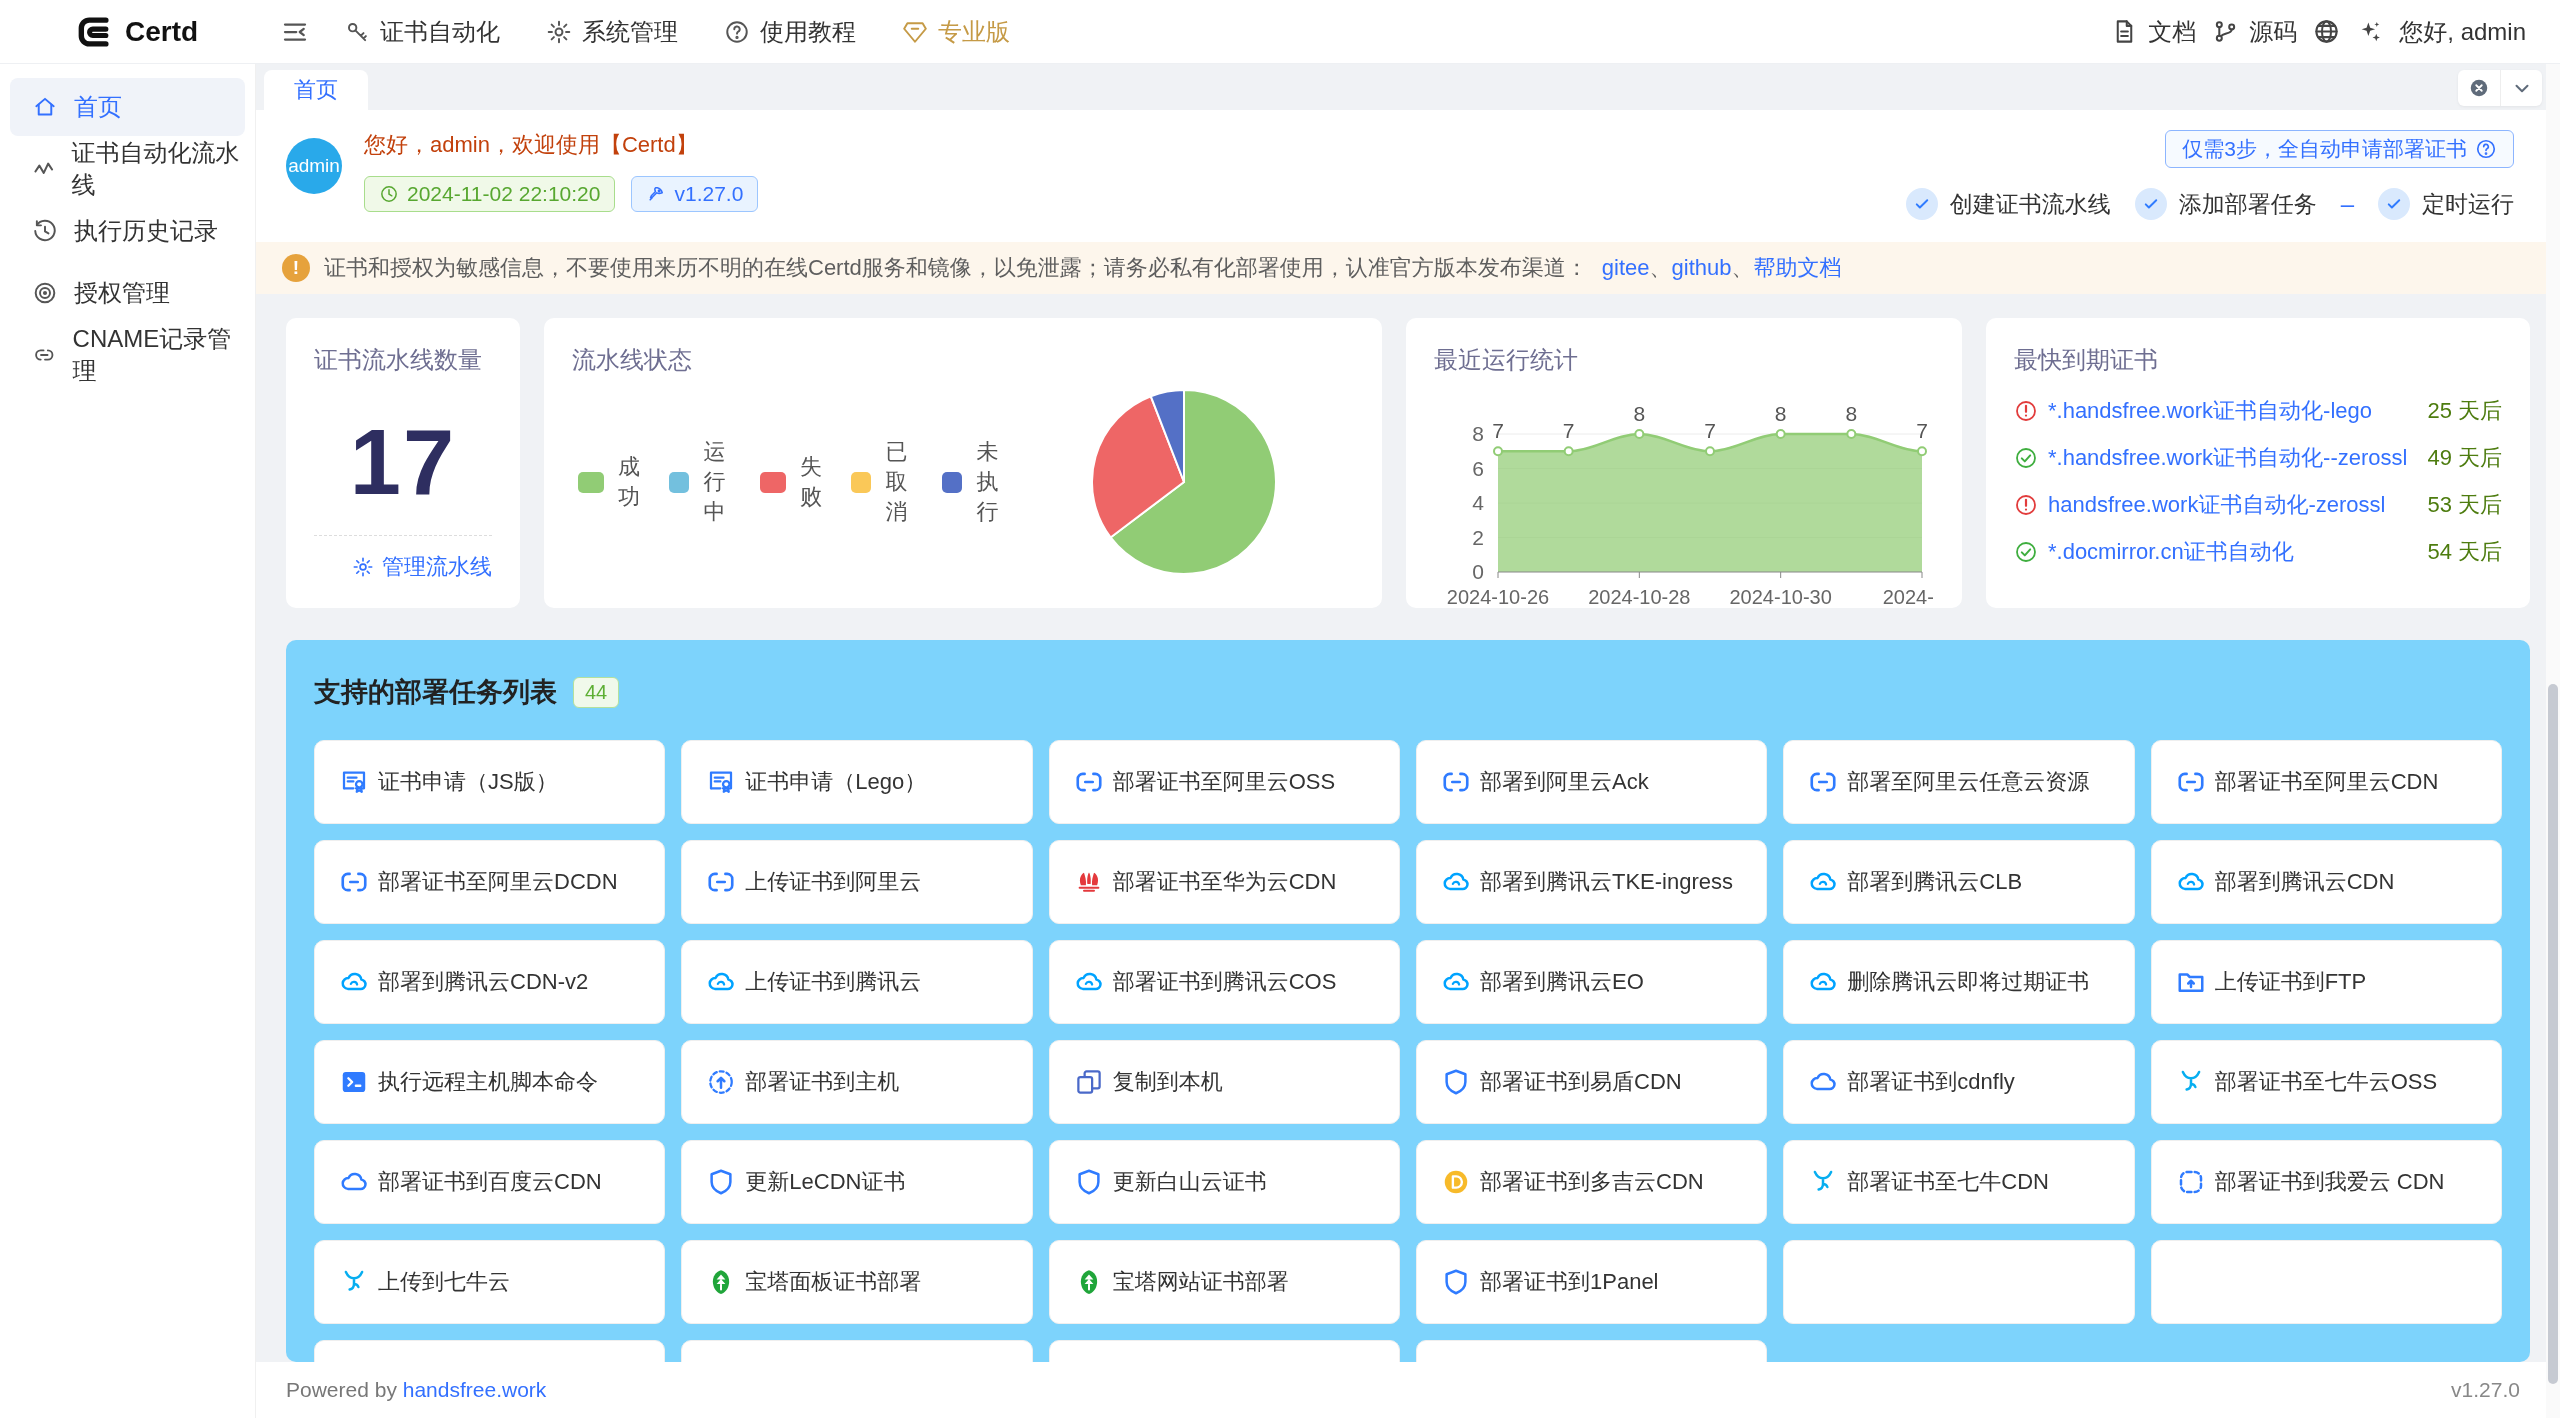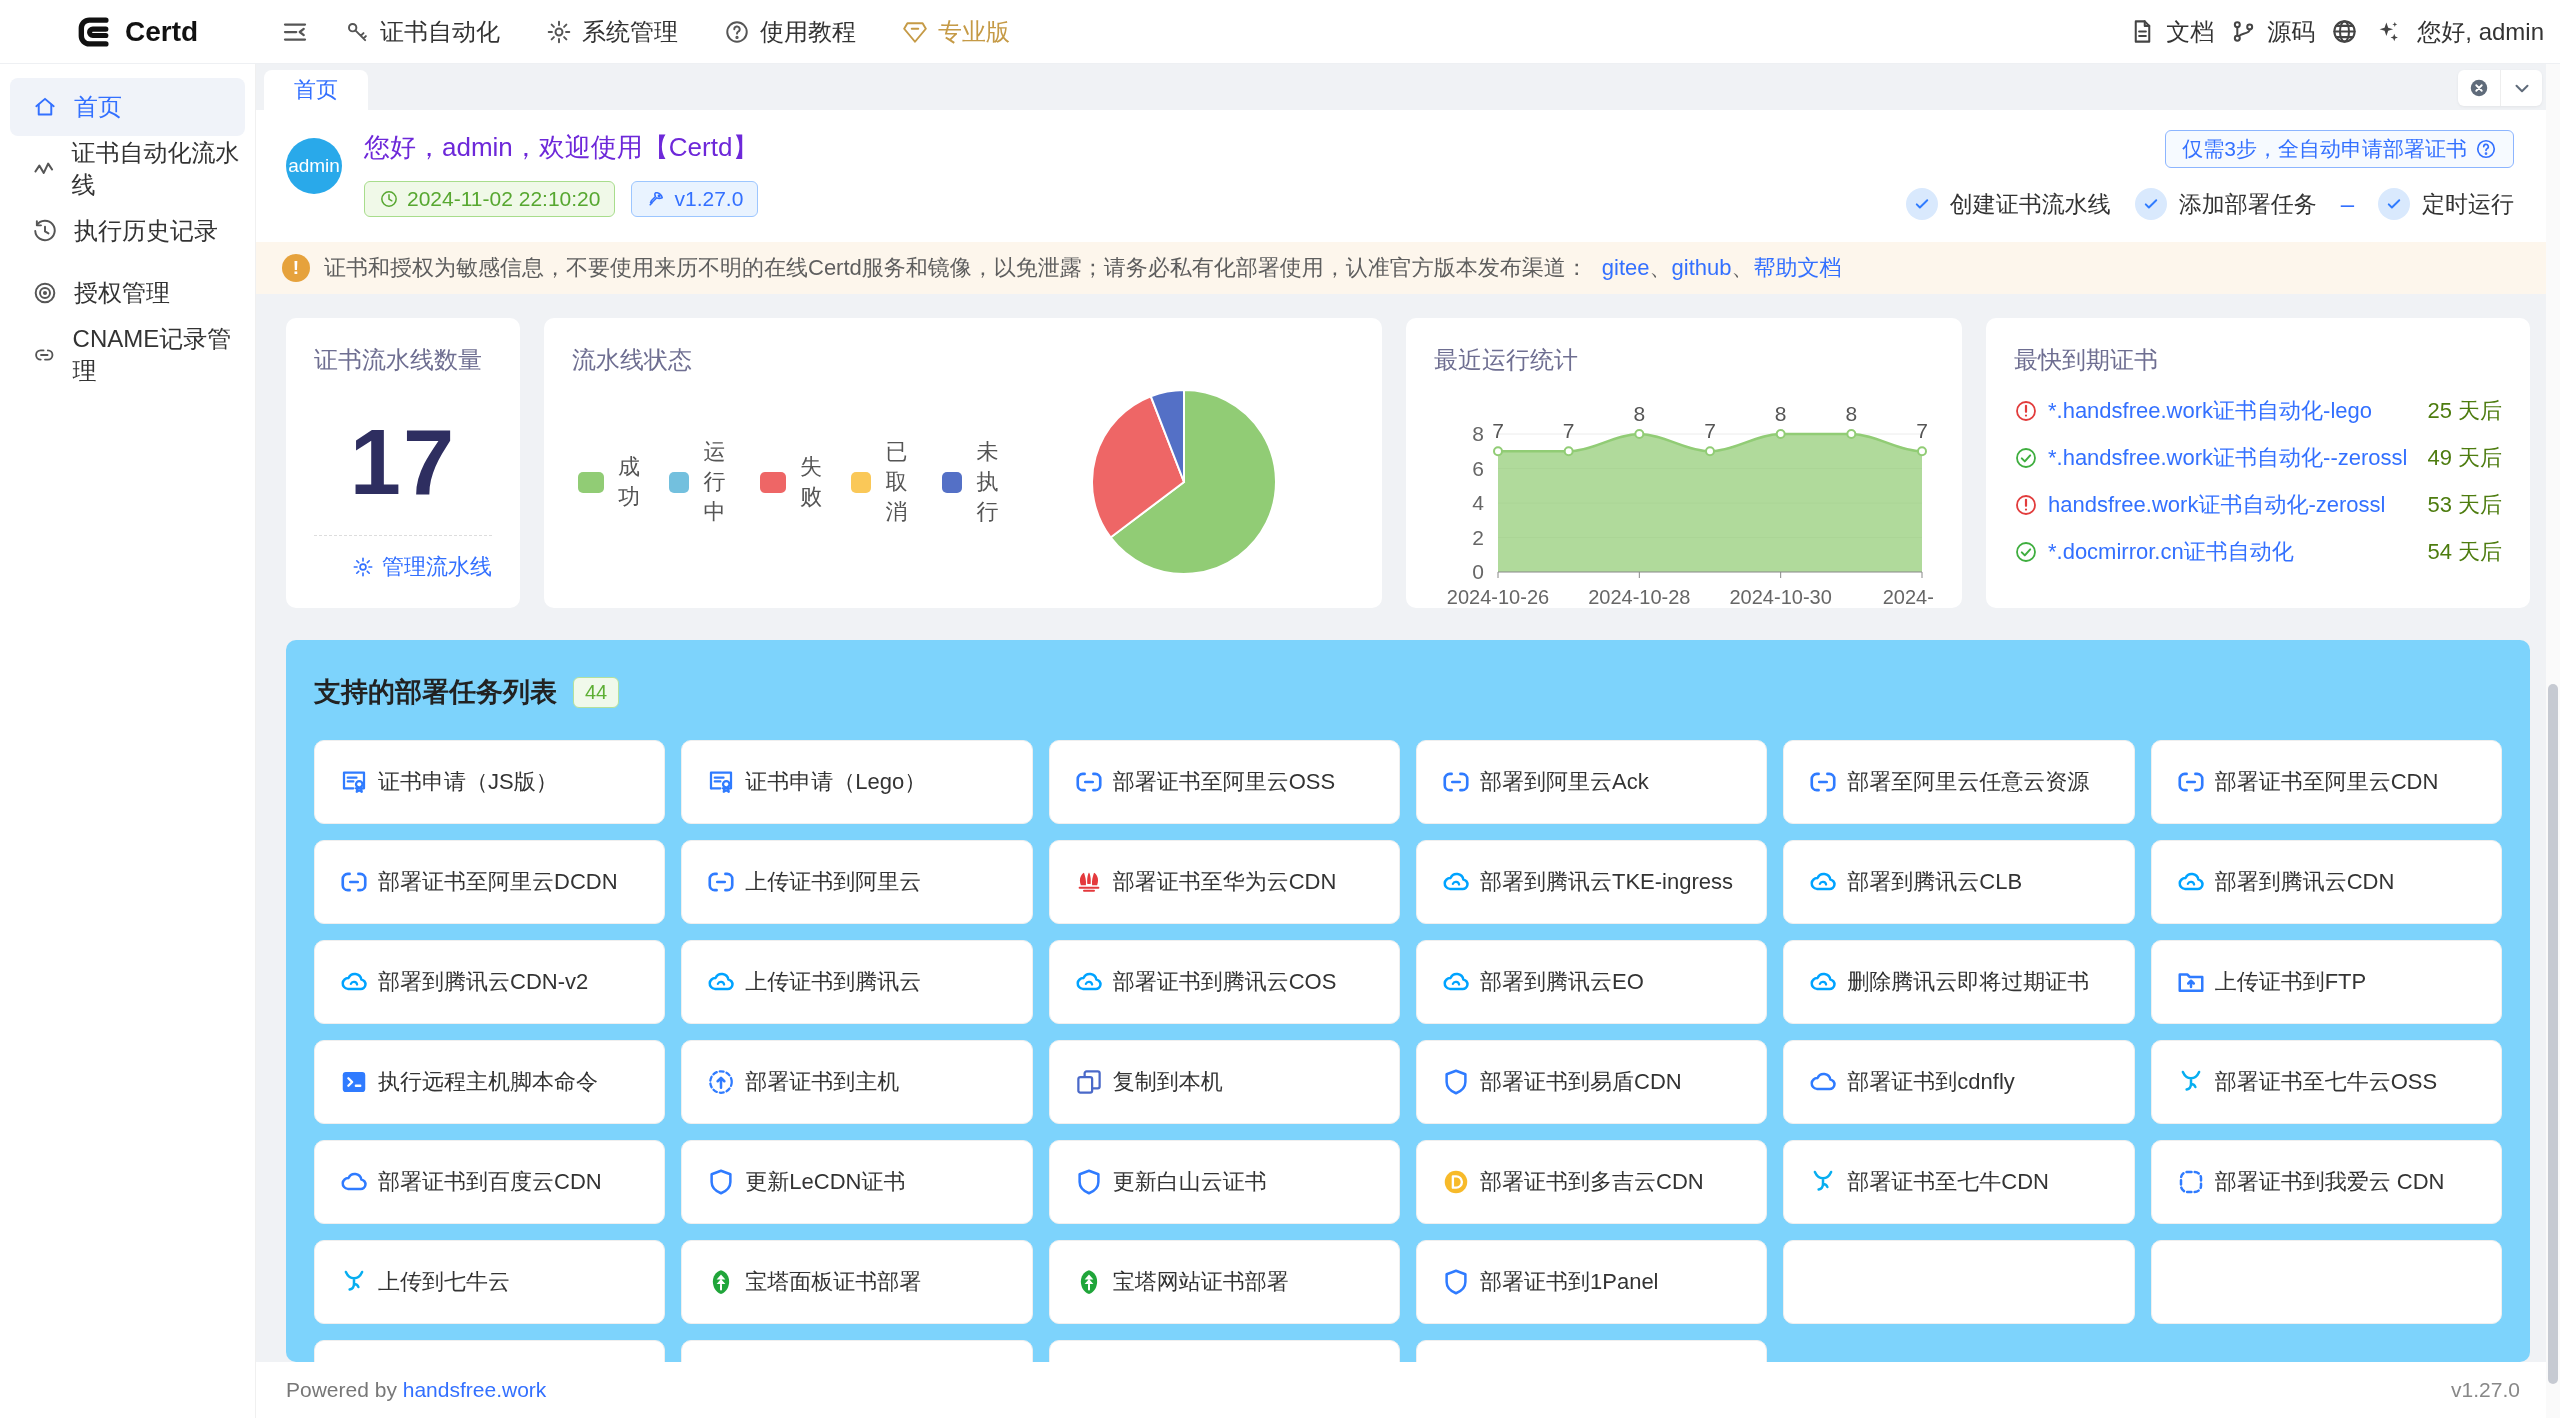--- a/index.html
+++ b/index.html
@@ -12,21 +12,21 @@
   .navbar { height:64px; background:#fff; display:flex; align-items:center; border-bottom:1px solid #eef0f3; position:relative; z-index:5; }
   .logo { display:flex; align-items:center; gap:12px; padding-left:75px; width:256px; }
   .logo .ico { width:38px; height:38px; color:#111; }
   .logo-text { font-weight:bold; font-size:28px; color:#111; }
   .nav-fold { width:30px; height:30px; color:#555; margin:0 10px 0 24px; cursor:pointer; }
   .nav-menu { display:flex; align-items:center; gap:46px; margin-left:24px; }
   .nav-item { display:flex; align-items:center; gap:10px; font-size:24px; color:#333; cursor:pointer; }
   .nav-item .ico { width:26px; height:26px; color:#555; }
   .nav-item.pro { color:#c59a46; }
   .nav-item.pro .ico { color:#c59a46; }
-  .nav-right { margin-left:auto; display:flex; align-items:center; gap:16px; padding-right:16px; }
+  .nav-right { margin-left:auto; display:flex; align-items:center; gap:16px; padding-right:34px; }
   .nav-right .nav-item .ico { width:27px; height:27px; color:#444; }
 
   
   .frame { display:flex; height:1354px; }
   .sidebar { width:256px; background:#fff; border-right:1px solid #f0f0f0; padding-top:10px; }
   .side-item { display:flex; align-items:center; gap:16px; height:58px; margin:4px 10px; padding-left:22px; border-radius:8px; font-size:24px; color:#333; cursor:pointer; }
   .side-item .ico { width:26px; height:26px; color:#555; }
   .side-item.active { background:#f0f3f9; color:#3370ff; }
   .side-item.active .ico { color:#3370ff; }
 
@@ -37,21 +37,21 @@
   .tab { margin-left:8px; height:40px; background:#fff; color:#3370ff; font-size:22px; display:flex; align-items:center; padding:0 30px; border-radius:8px 8px 0 0; cursor:pointer; }
   .tab-controls { position:absolute; right:18px; top:6px; height:36px; background:#fff; border-radius:6px; display:flex; align-items:center; box-shadow:0 1px 3px rgba(0,0,0,.06); }
   .tab-ctl { width:42px; height:36px; display:flex; align-items:center; justify-content:center; cursor:pointer; }
   .tab-ctl + .tab-ctl { border-left:1px solid #eee; }
   .tab-ctl .ico { width:22px; height:22px; color:#5f6b7a; }
 
   
   .page-header { height:132px; background:#fff; display:flex; padding:20px 30px 0 30px; }
   .avatar { width:56px; height:56px; border-radius:50%; background:#29a9ea; color:#fff; font-size:19px; display:flex; align-items:center; justify-content:center; margin-top:8px; }
   .welcome-col { margin-left:22px; }
-  .welcome-title { font-size:26px; color:#6d28d9; }
+  .welcome-title { font-size:22px; color:#c2410c; }
   .badge-row { display:flex; gap:16px; margin-top:16px; }
   .chip { display:inline-flex; align-items:center; gap:8px; height:36px; padding:0 14px; border-radius:6px; font-size:21px; }
   .chip .ico { width:20px; height:20px; }
   .chip.green { background:#f0f9e8; border:1px solid #a8dd8c; color:#57a730; }
   .chip.blue  { background:#e9f3ff; border:1px solid #9cc6ff; color:#3370ff; }
   .header-right { margin-left:auto; display:flex; flex-direction:column; align-items:flex-end; padding-right:16px; }
   .promo { display:inline-flex; align-items:center; gap:8px; height:38px; padding:0 16px; border:1px solid #8cb5ff; background:#f6faff; color:#3370ff; border-radius:6px; font-size:21px; cursor:pointer; }
   .promo .ico { width:22px; height:22px; color:#3370ff; }
   .steps { display:flex; align-items:center; gap:24px; margin-top:20px; }
   .step { display:flex; align-items:center; gap:12px; font-size:23px; color:#333; cursor:pointer; }

